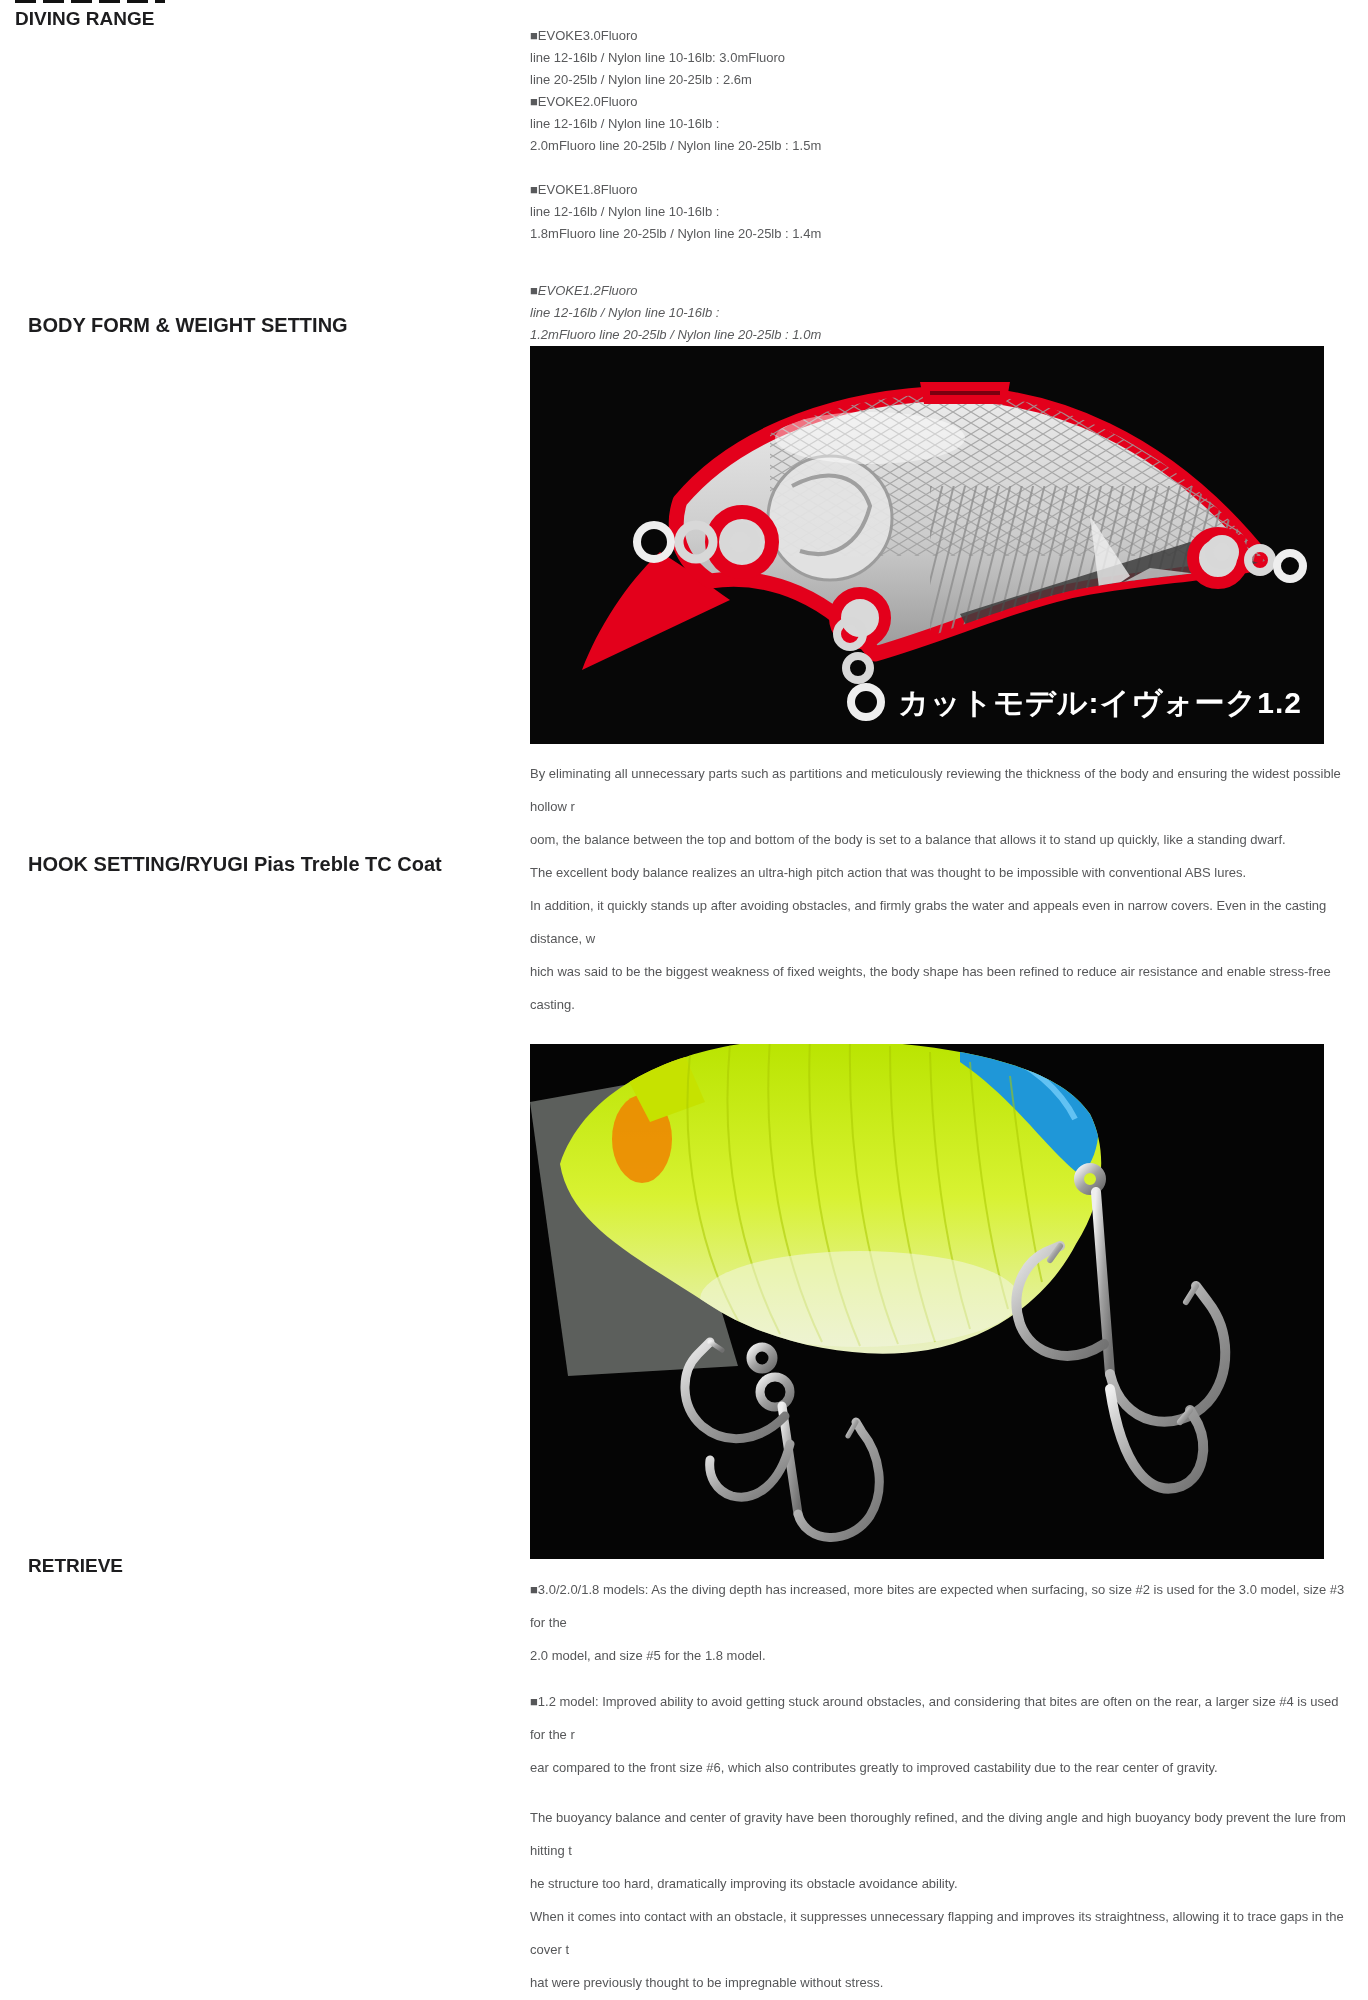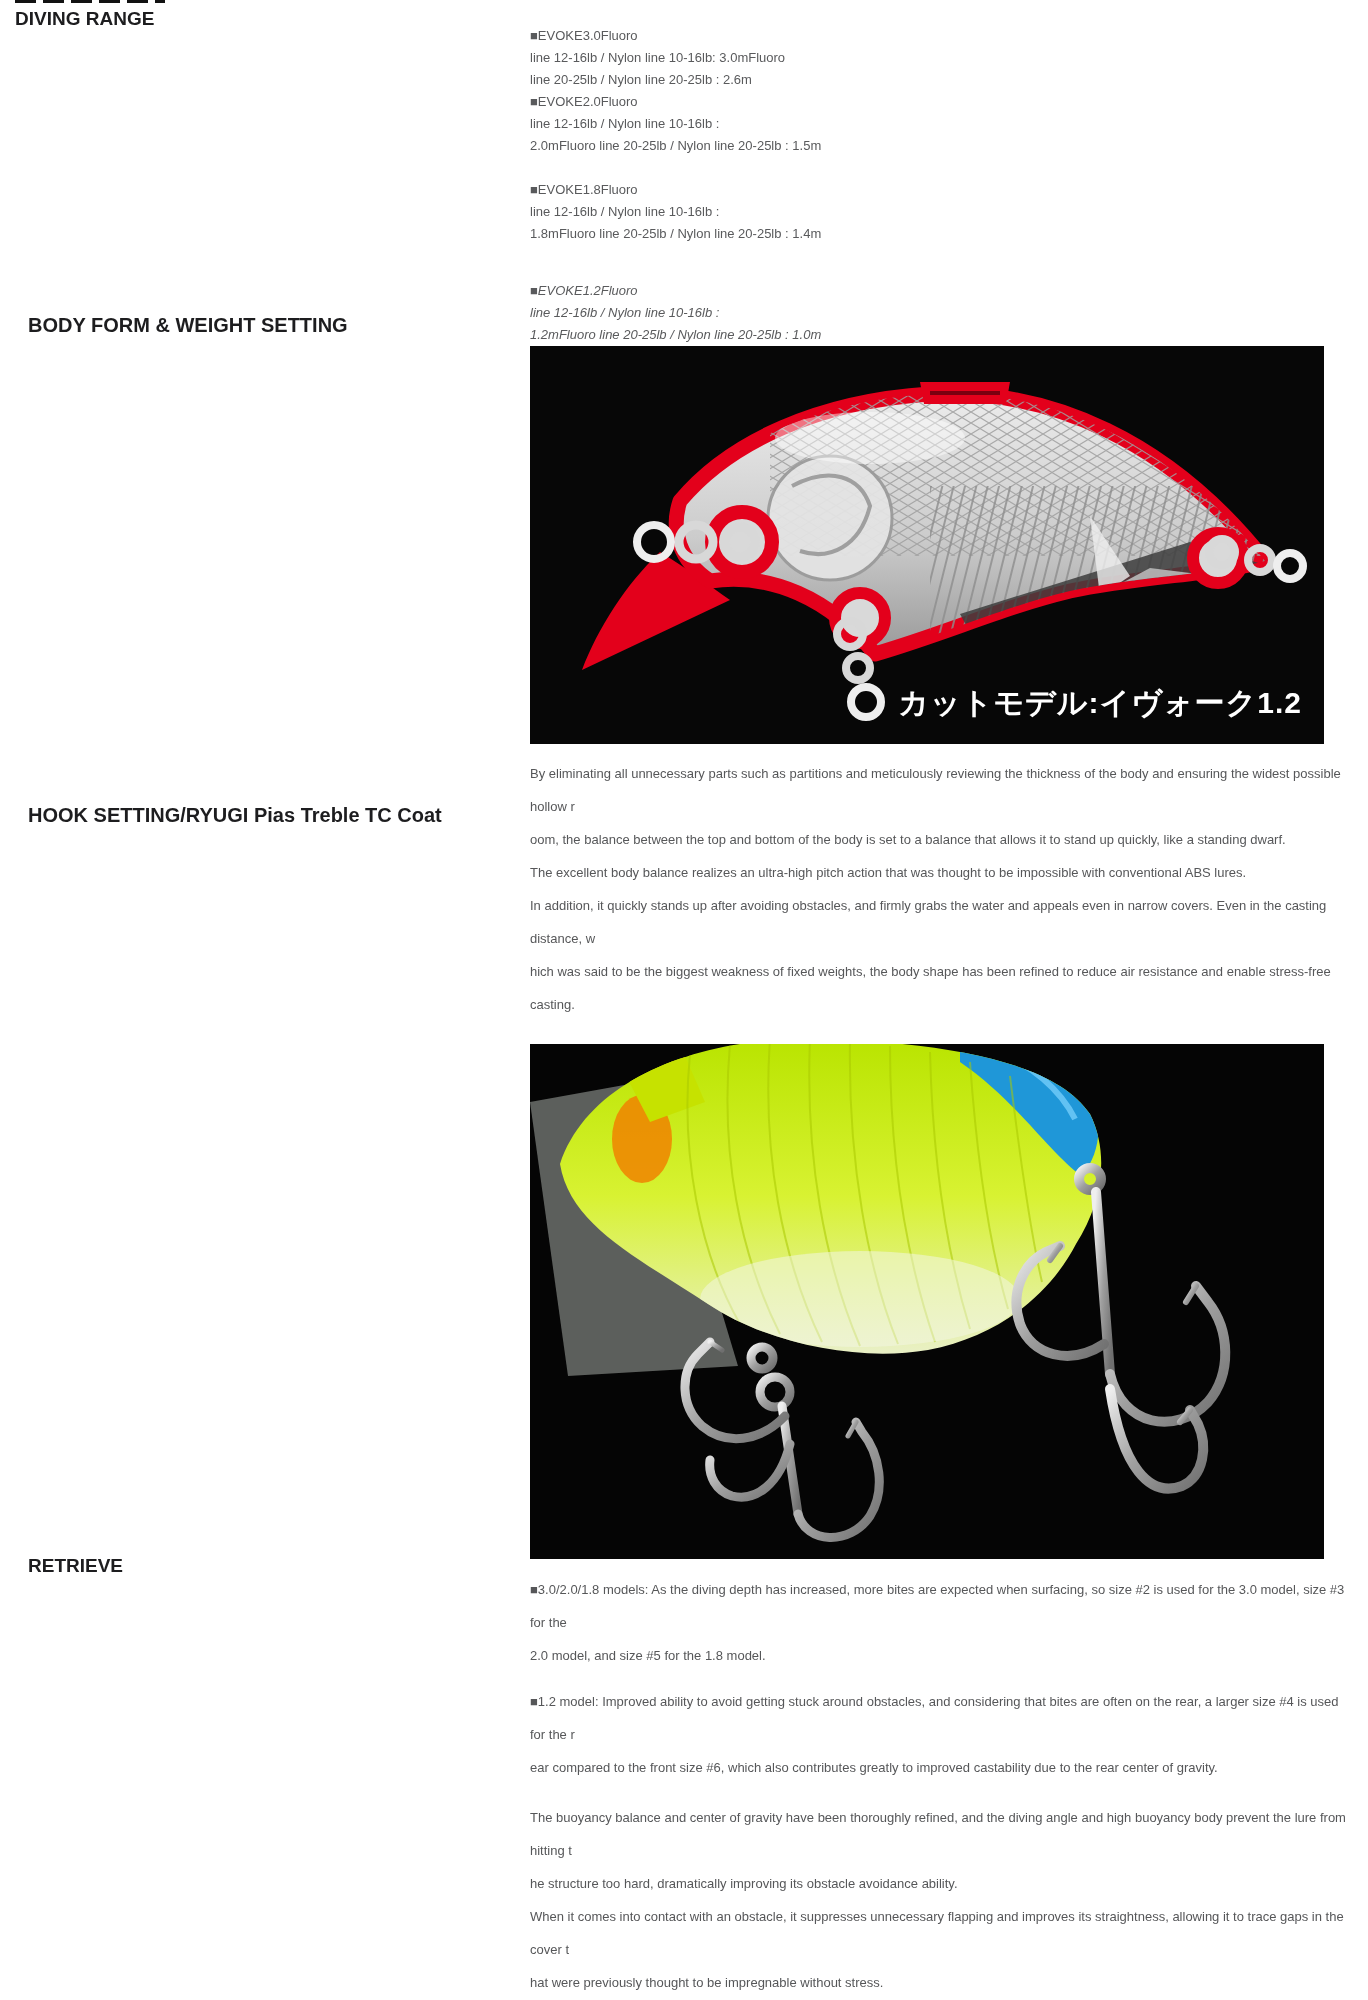--- a/index.html
+++ b/index.html
@@ -3,21 +3,21 @@
 <meta charset="utf-8">
 <style>
   html,body{margin:0;padding:0;}
   body{
     width:1368px;height:2000px;position:relative;background:#ffffff;
     font-family:"Liberation Sans", sans-serif;color:#58595b;overflow:hidden;
   }
   .heading{position:absolute;font-weight:800;color:#1d1d1f;white-space:nowrap;}
   #h-diving{left:15px;top:8px;font-size:19px;}
   #h-bodyform{left:28px;top:314px;font-size:20px;text-align:center;}
-  #h-hook{left:28px;top:804px;font-size:20px;}
+  #h-hook{left:28px;top:853px;font-size:20px;}
   #h-retrieve{left:28px;top:1555px;font-size:19px;}
   .top-fragment{
     position:absolute;left:15px;top:0;width:150px;height:3px;
     background:repeating-linear-gradient(90deg,#121212 0 21px,transparent 21px 28px);
   }
   .col{position:absolute;left:530px;top:0;width:820px;font-size:13px;}
   .lines{white-space:pre-line;}
   .spec{line-height:22px;color:#595a5c;}
   #spec-b1{margin-top:25px;}
   #spec-b3{margin-top:22px;}

